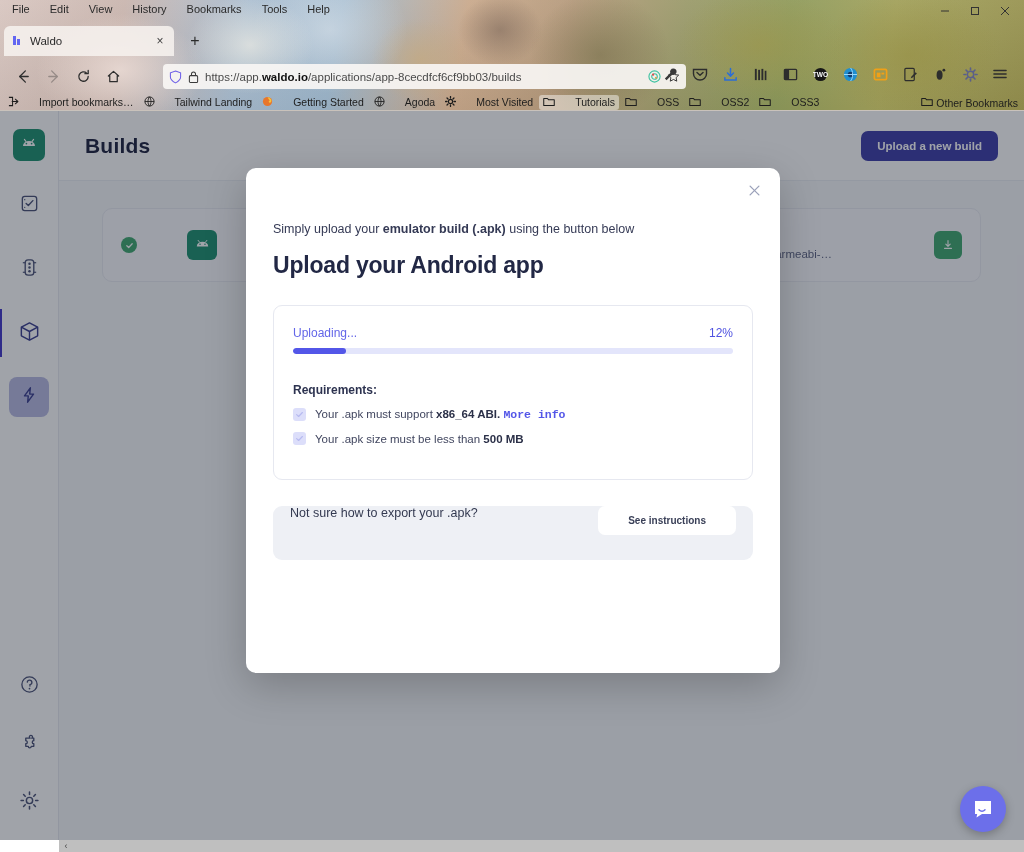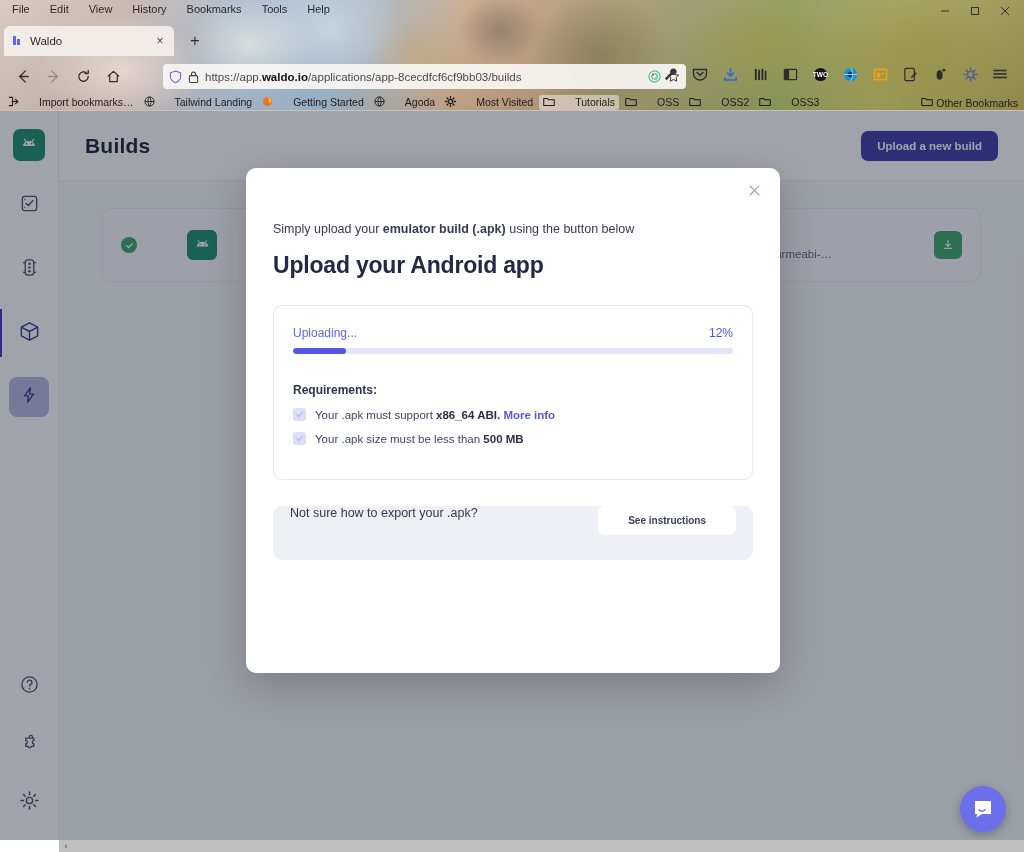--- a/index.html
+++ b/index.html
@@ -167,21 +167,21 @@
   #prog-track { margin-top: 8px; height: 6px; border-radius: 4px; background: #e3e5fb; overflow: hidden; }
   #prog-fill { height: 6px; border-radius: 4px; background: #5356e8; width: 12%; }
   #req-title { margin-top: 29px; font-size: 12px; font-weight: 700; color: #2d3350; }
   .req-item { display: flex; align-items: center; gap: 9px; margin-top: 11px; }
   .req-check {
     width: 13px; height: 13px; border-radius: 3px; background: #dcdefa; flex: 0 0 13px;
     display: flex; align-items: center; justify-content: center;
   }
   .req-text { font-size: 11.5px; color: #41465f; }
   .req-text b { font-weight: 700; color: #2b3048; }
-  .req-text a { color: #5356e8; font-weight: 700; text-decoration: none; cursor: pointer; }
+  .req-text a { color: #5356e8; font-weight: 700; text-decoration: none; cursor: pointer; font-family: Liberation Mono, monospace; }
   #help-panel {
     margin-top: 26px; background: #eef0f5; border-radius: 9px; height: 54px;
     display: flex; align-items: flex-start; padding: 0 17px;
   }
   #help-text { font-size: 12.5px; color: #333950; }
   #see-instructions {
     margin-left: auto; background: #ffffff; color: #3a4058; font-size: 10px; font-weight: 700;
     padding: 9px 30px; border-radius: 7px; border: none; cursor: pointer;
   }
 

